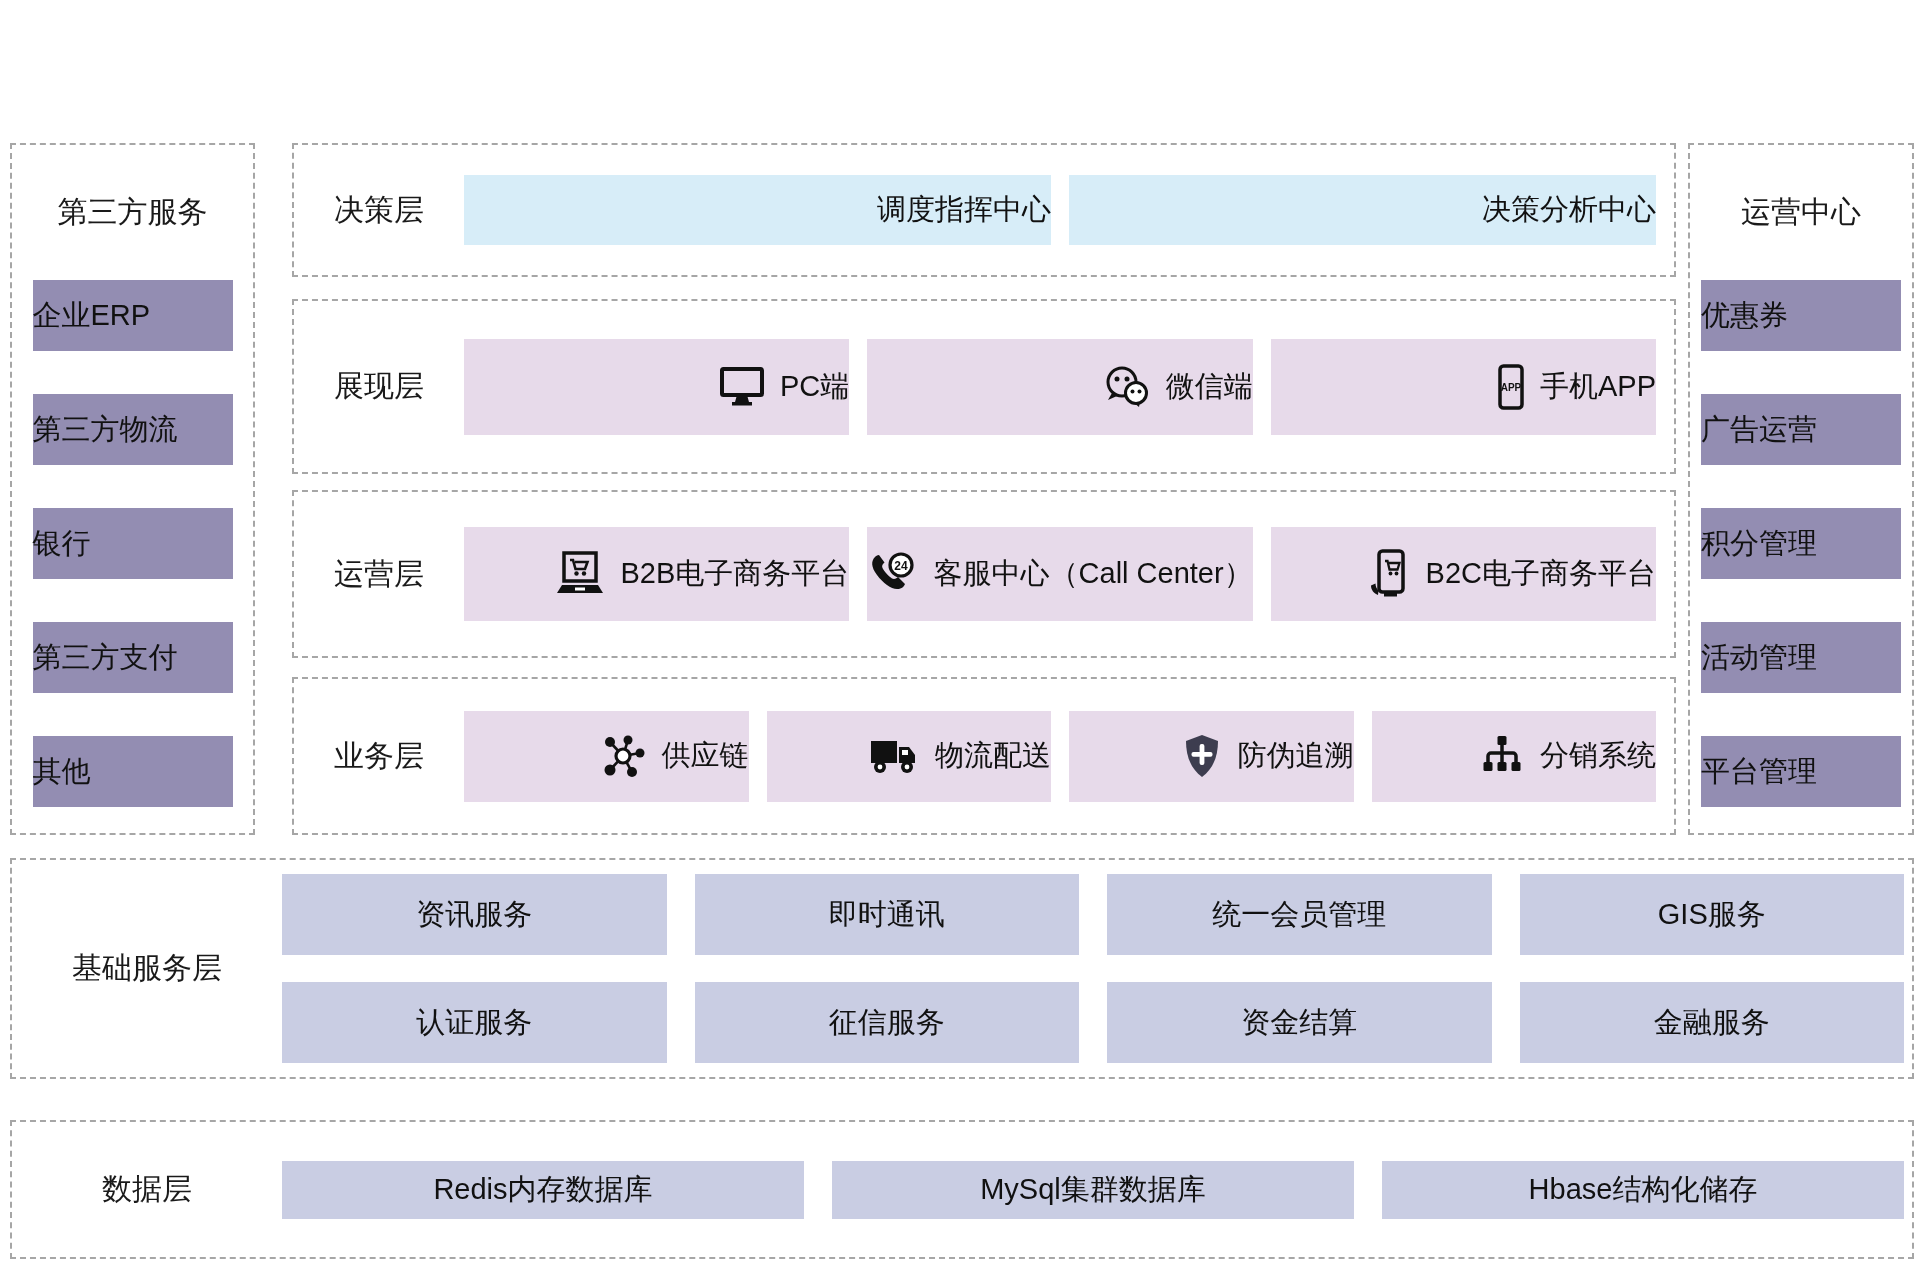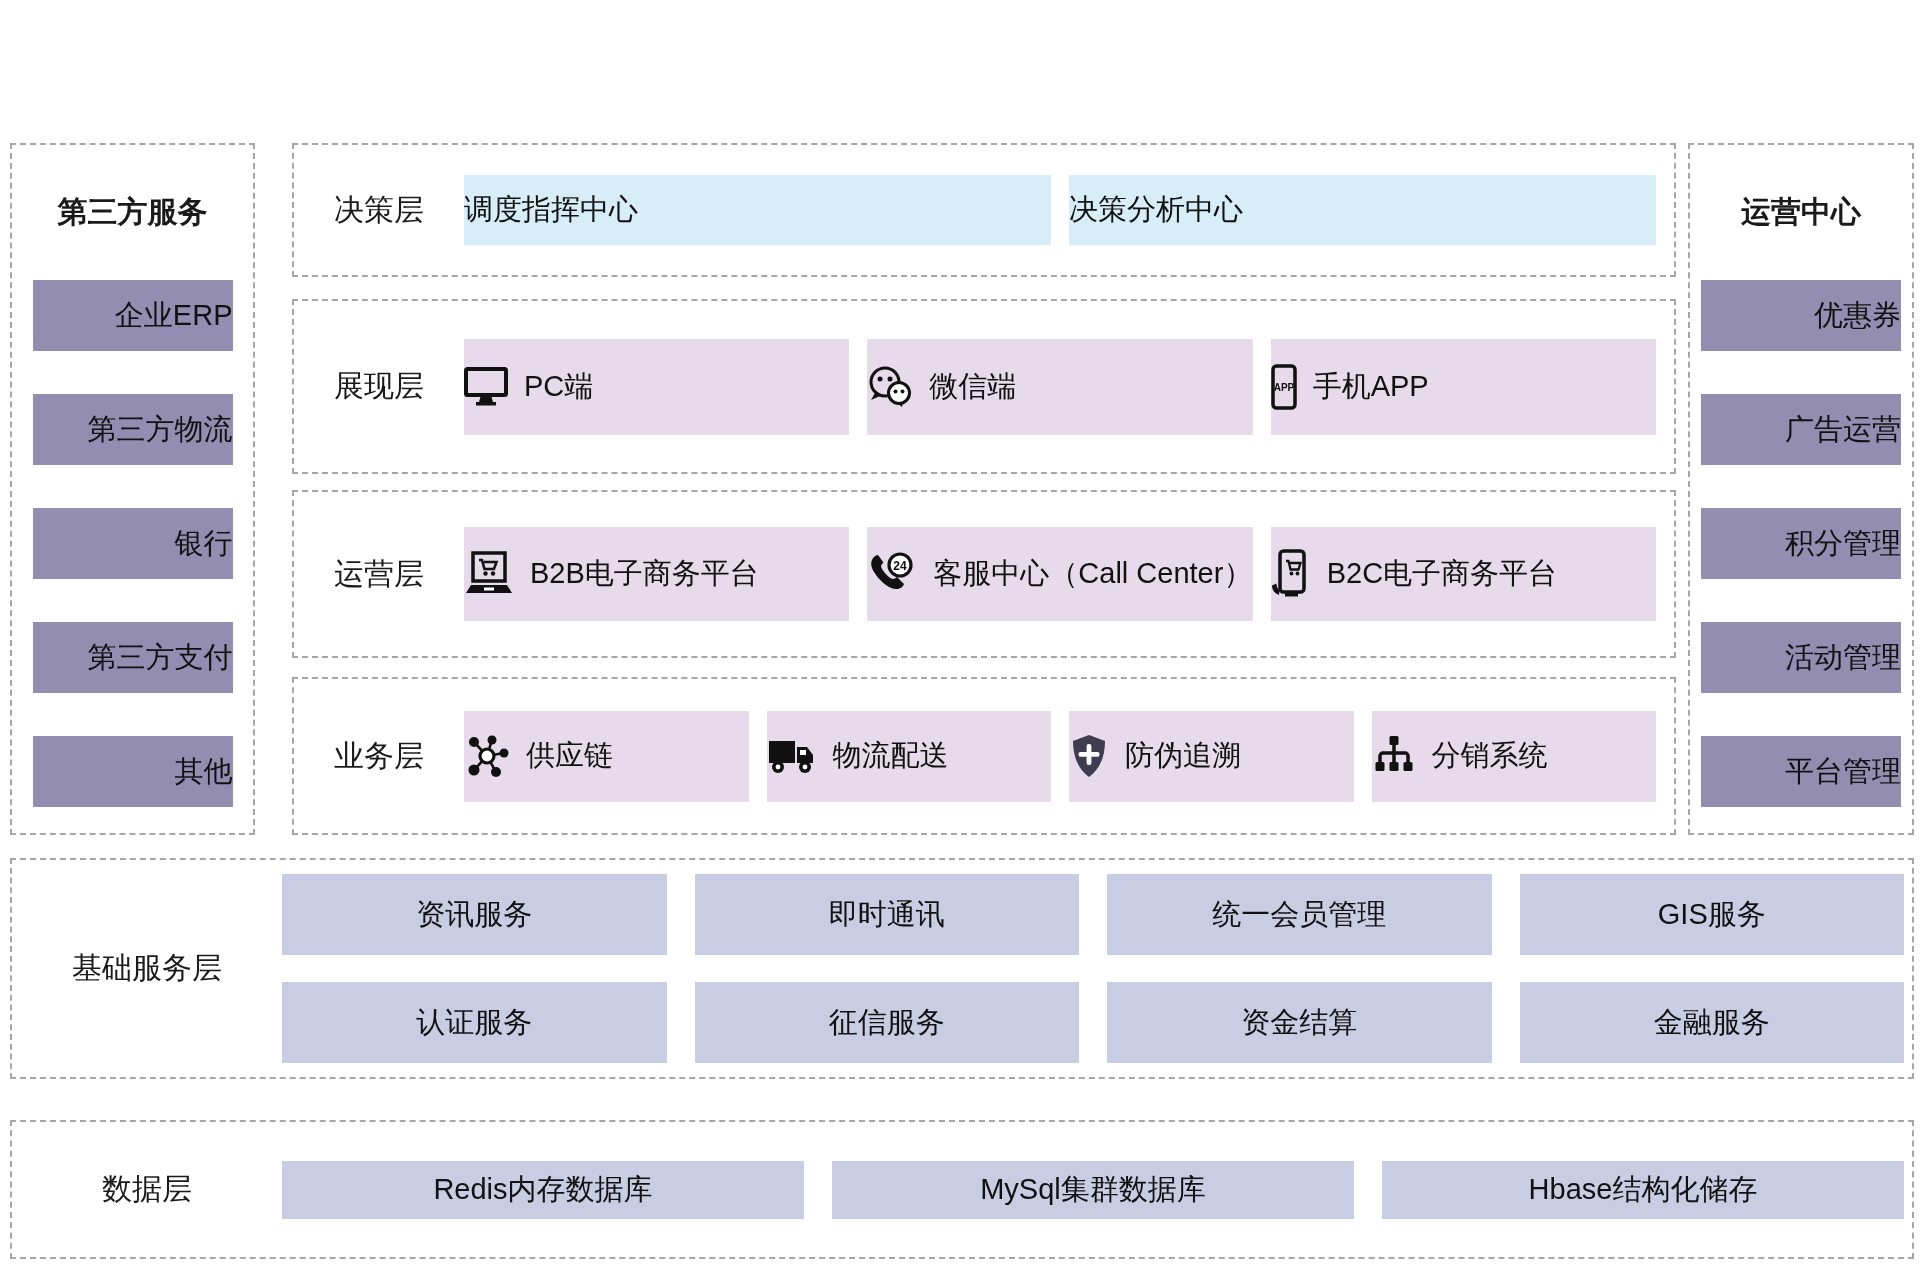--- a/index.html
+++ b/index.html
@@ -5,34 +5,34 @@
   html,body{margin:0;padding:0;background:#fff;}
   .canvas{position:relative;width:1926px;height:1270px;background:#fff;overflow:hidden;
           font-family:"Liberation Sans","DejaVu Sans",sans-serif;color:#1a1a1a;}
   .title{position:absolute;top:13px;left:0;width:100%;text-align:center;
          font-size:46px;font-weight:700;letter-spacing:2px;margin:0;}
   
   .panel{position:absolute;border:2px dashed var(--dash);box-sizing:border-box;}
   .panel.left{left:10px;top:143px;width:245px;height:692px;}
   .panel.right{left:1688px;top:143px;width:226px;height:692px;}
   .panel-title{height:135px;display:flex;align-items:center;justify-content:center;
-               font-size:30px;font-weight:700;}
+               font-size:30px;font-weight:400;}
   .side-box{width:200px;height:71px;margin:0 auto 43px auto;background:var(--purple);
-            display:flex;align-items:center;justify-content:flex-end;font-size:29px;color:#111;}
+            display:flex;align-items:center;justify-content:flex-start;font-size:29px;color:#111;}
   .side-box:last-child{margin-bottom:0;}
   
   .layer-row{position:absolute;left:292px;width:1384px;border:2px dashed var(--dash);
              box-sizing:border-box;display:flex;align-items:center;}
   .row-0{top:143px;height:134px}
   .row-1{top:299px;height:175px}
   .row-2{top:490px;height:168px}
   .row-3{top:677px;height:158px}
   .layer-label{flex:none;width:170px;text-align:center;font-size:30px;font-weight:500;}
   .layer-items{flex:1;display:flex;gap:18px;margin-right:18px;align-items:center;}
-  .layer-box{flex:1;display:flex;align-items:center;justify-content:flex-start;gap:16px;
+  .layer-box{flex:1;display:flex;align-items:center;justify-content:flex-end;gap:16px;
              font-size:29px;color:#111;}
   .row-0 .layer-box{height:70px}
   .row-1 .layer-box{height:96px}
   .row-2 .layer-box{height:94px}
   .row-3 .layer-box{height:91px}
   .layer-box.blue{background:var(--blue);}
   .layer-box.pink{background:var(--pink);}
   
   .wide{position:absolute;left:10px;width:1904px;border:2px dashed var(--dash);
         box-sizing:border-box;display:flex;align-items:center;}

